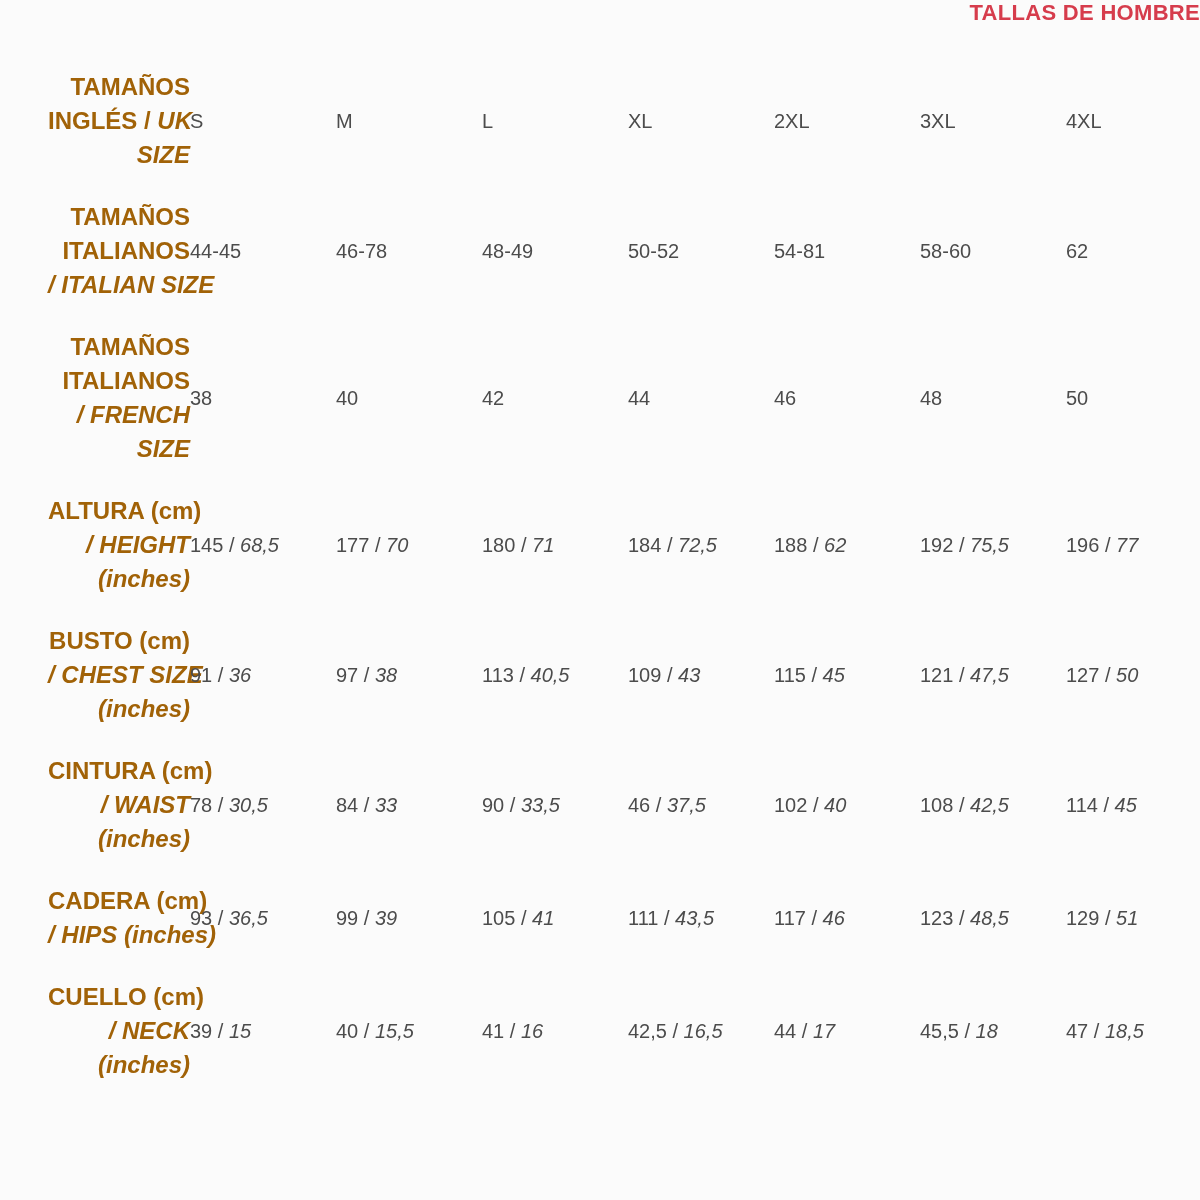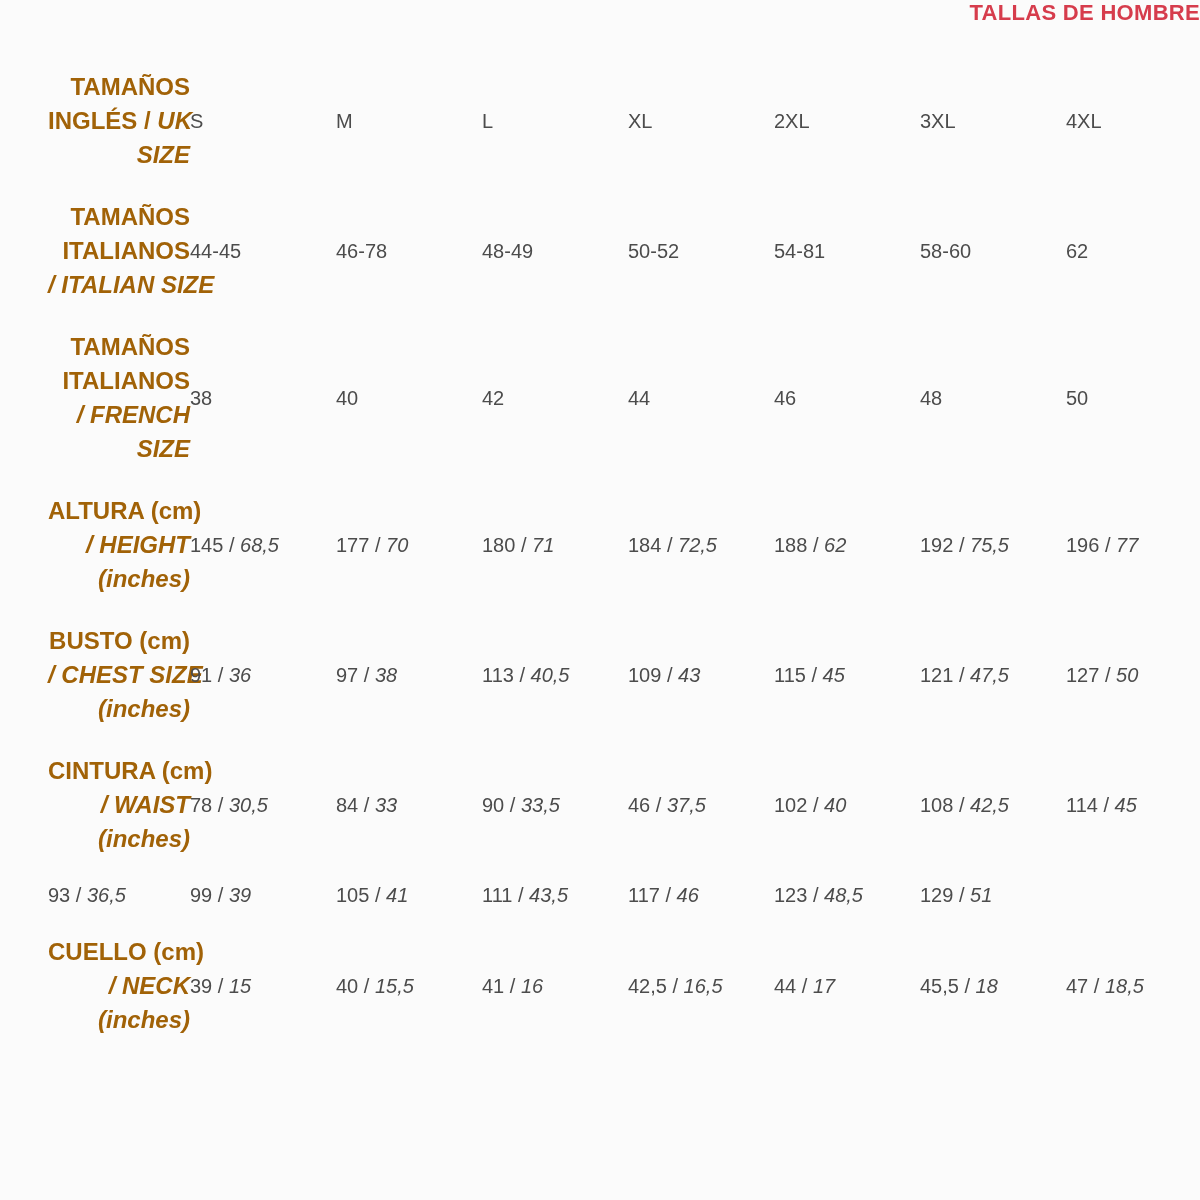--- a/index.html
+++ b/index.html
@@ -134,20 +134,24 @@
       </div>
       <div class="cell"><span>78 / </span><span class="it">30,5</span></div>
       <div class="cell"><span>84 / </span><span class="it">33</span></div>
       <div class="cell"><span>90 / </span><span class="it">33,5</span></div>
       <div class="cell"><span>46 / </span><span class="it">37,5</span></div>
       <div class="cell"><span>102 / </span><span class="it">40</span></div>
       <div class="cell"><span>108 / </span><span class="it">42,5</span></div>
       <div class="cell"><span>114 / </span><span class="it">45</span></div>
     </div>
     <div class="row">
+      <div class="label-cell">
+        <div class="label-line"><span>CADERA (cm)</span></div>
+        <div class="label-line"><span class="it">/ HIPS (inches)</span></div>
+      </div>
       <div class="cell"><span>93 / </span><span class="it">36,5</span></div>
       <div class="cell"><span>99 / </span><span class="it">39</span></div>
       <div class="cell"><span>105 / </span><span class="it">41</span></div>
       <div class="cell"><span>111 / </span><span class="it">43,5</span></div>
       <div class="cell"><span>117 / </span><span class="it">46</span></div>
       <div class="cell"><span>123 / </span><span class="it">48,5</span></div>
       <div class="cell"><span>129 / </span><span class="it">51</span></div>
     </div>
     <div class="row">
       <div class="label-cell">

